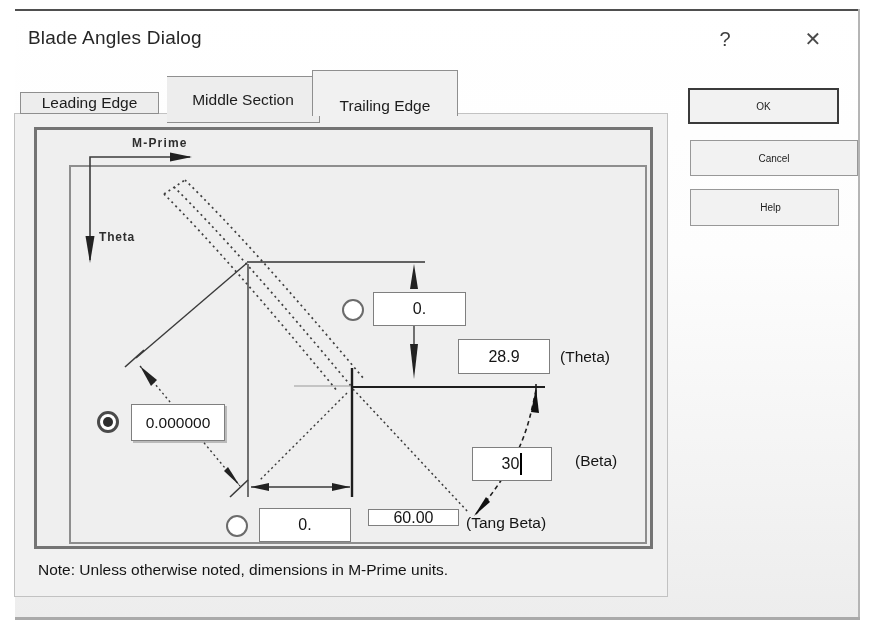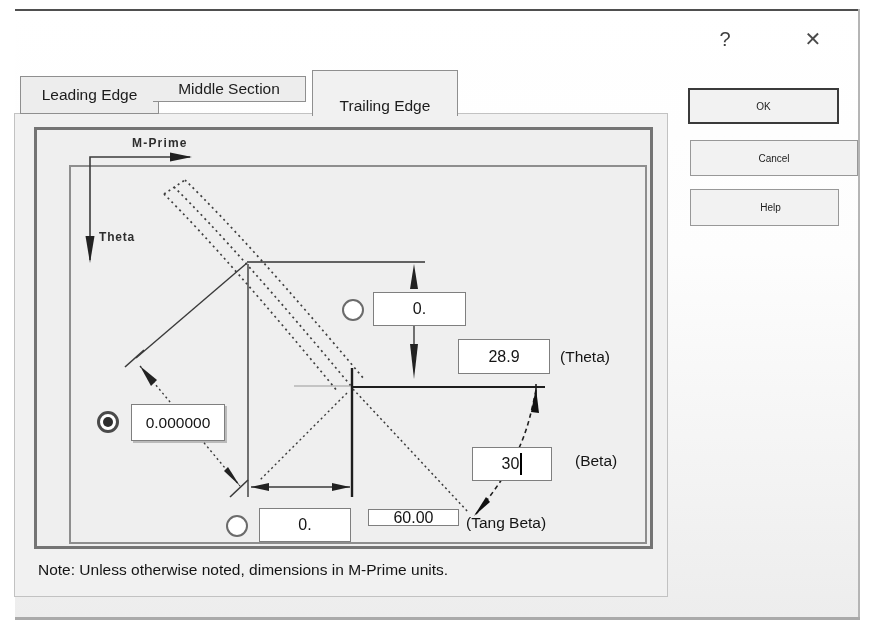--- a/index.html
+++ b/index.html
@@ -14,22 +14,22 @@
   .win-body{position:absolute;left:15px;top:10px;width:843px;height:607px;
     background:linear-gradient(180deg,#ffffff 0%,#fdfdfd 40%,#ededed 100%);}
   .title{position:absolute;left:28px;top:27px;font-size:19px;color:#262626;letter-spacing:.2px;}
   .chrome-btn{position:absolute;top:24px;width:34px;height:30px;display:flex;align-items:center;justify-content:center;
     font-size:20px;color:#3f3f3f;cursor:default;}
   .help-glyph{left:708px;}
   .close-glyph{left:796px;color:#4a4a4a;}
   
   .tab{position:absolute;display:flex;align-items:center;justify-content:center;box-sizing:border-box;
     font-size:15.5px;color:#1c1c1c;background:#ededed;border:1px solid #8f8f8f;z-index:2;}
-  .tab-leading{left:20px;top:76px;width:139px;height:38px;}
-  .tab-middle{left:153px;top:76px;width:153px;height:26px;border-left:none;}
+  .tab-leading{left:20px;top:92px;width:139px;height:22px;}
+  .tab-middle{left:167px;top:76px;width:153px;height:47px;border-left:none;}
   .tab-trailing{left:312px;top:70px;width:146px;height:46px;background:#f1f1f1;border-bottom:none;z-index:4;
     align-items:flex-start;padding-top:26px;}
   .tab-page{position:absolute;left:14px;top:113px;width:654px;height:484px;box-sizing:border-box;
     background:#f1f1f1;border:1px solid #c2c2c2;z-index:1;}
   
   .diagram-frame{position:absolute;left:34px;top:127px;width:619px;height:422px;box-sizing:border-box;
     border:3px solid #747474;background:#efefef;z-index:2;}
   .art{position:absolute;left:34px;top:127px;width:619px;height:422px;z-index:3;pointer-events:none;}
   
   .field{position:absolute;z-index:5;background:#ffffff;border:1px solid #7f7f7f;box-sizing:border-box;
@@ -66,20 +66,21 @@
 </head>
 <body>
 
 <div class="screen">
 
   <div class="win-body"></div>
   <div class="win-border-top"></div>
   <div class="win-border-right"></div>
   <div class="win-border-bottom"></div>
 
+  <div class="title">Blade Angles Dialog</div>
   <div class="chrome-btn help-glyph">?</div>
   <div class="chrome-btn close-glyph">✕</div>
 
   <div class="tab-page"></div>
   <div class="tab tab-leading">Leading Edge</div>
   <div class="tab tab-middle">Middle Section</div>
   <div class="tab tab-trailing">Trailing Edge</div>
 
   <div class="diagram-frame"></div>
   <svg class="art" viewBox="34 127 619 422" aria-hidden="true">

